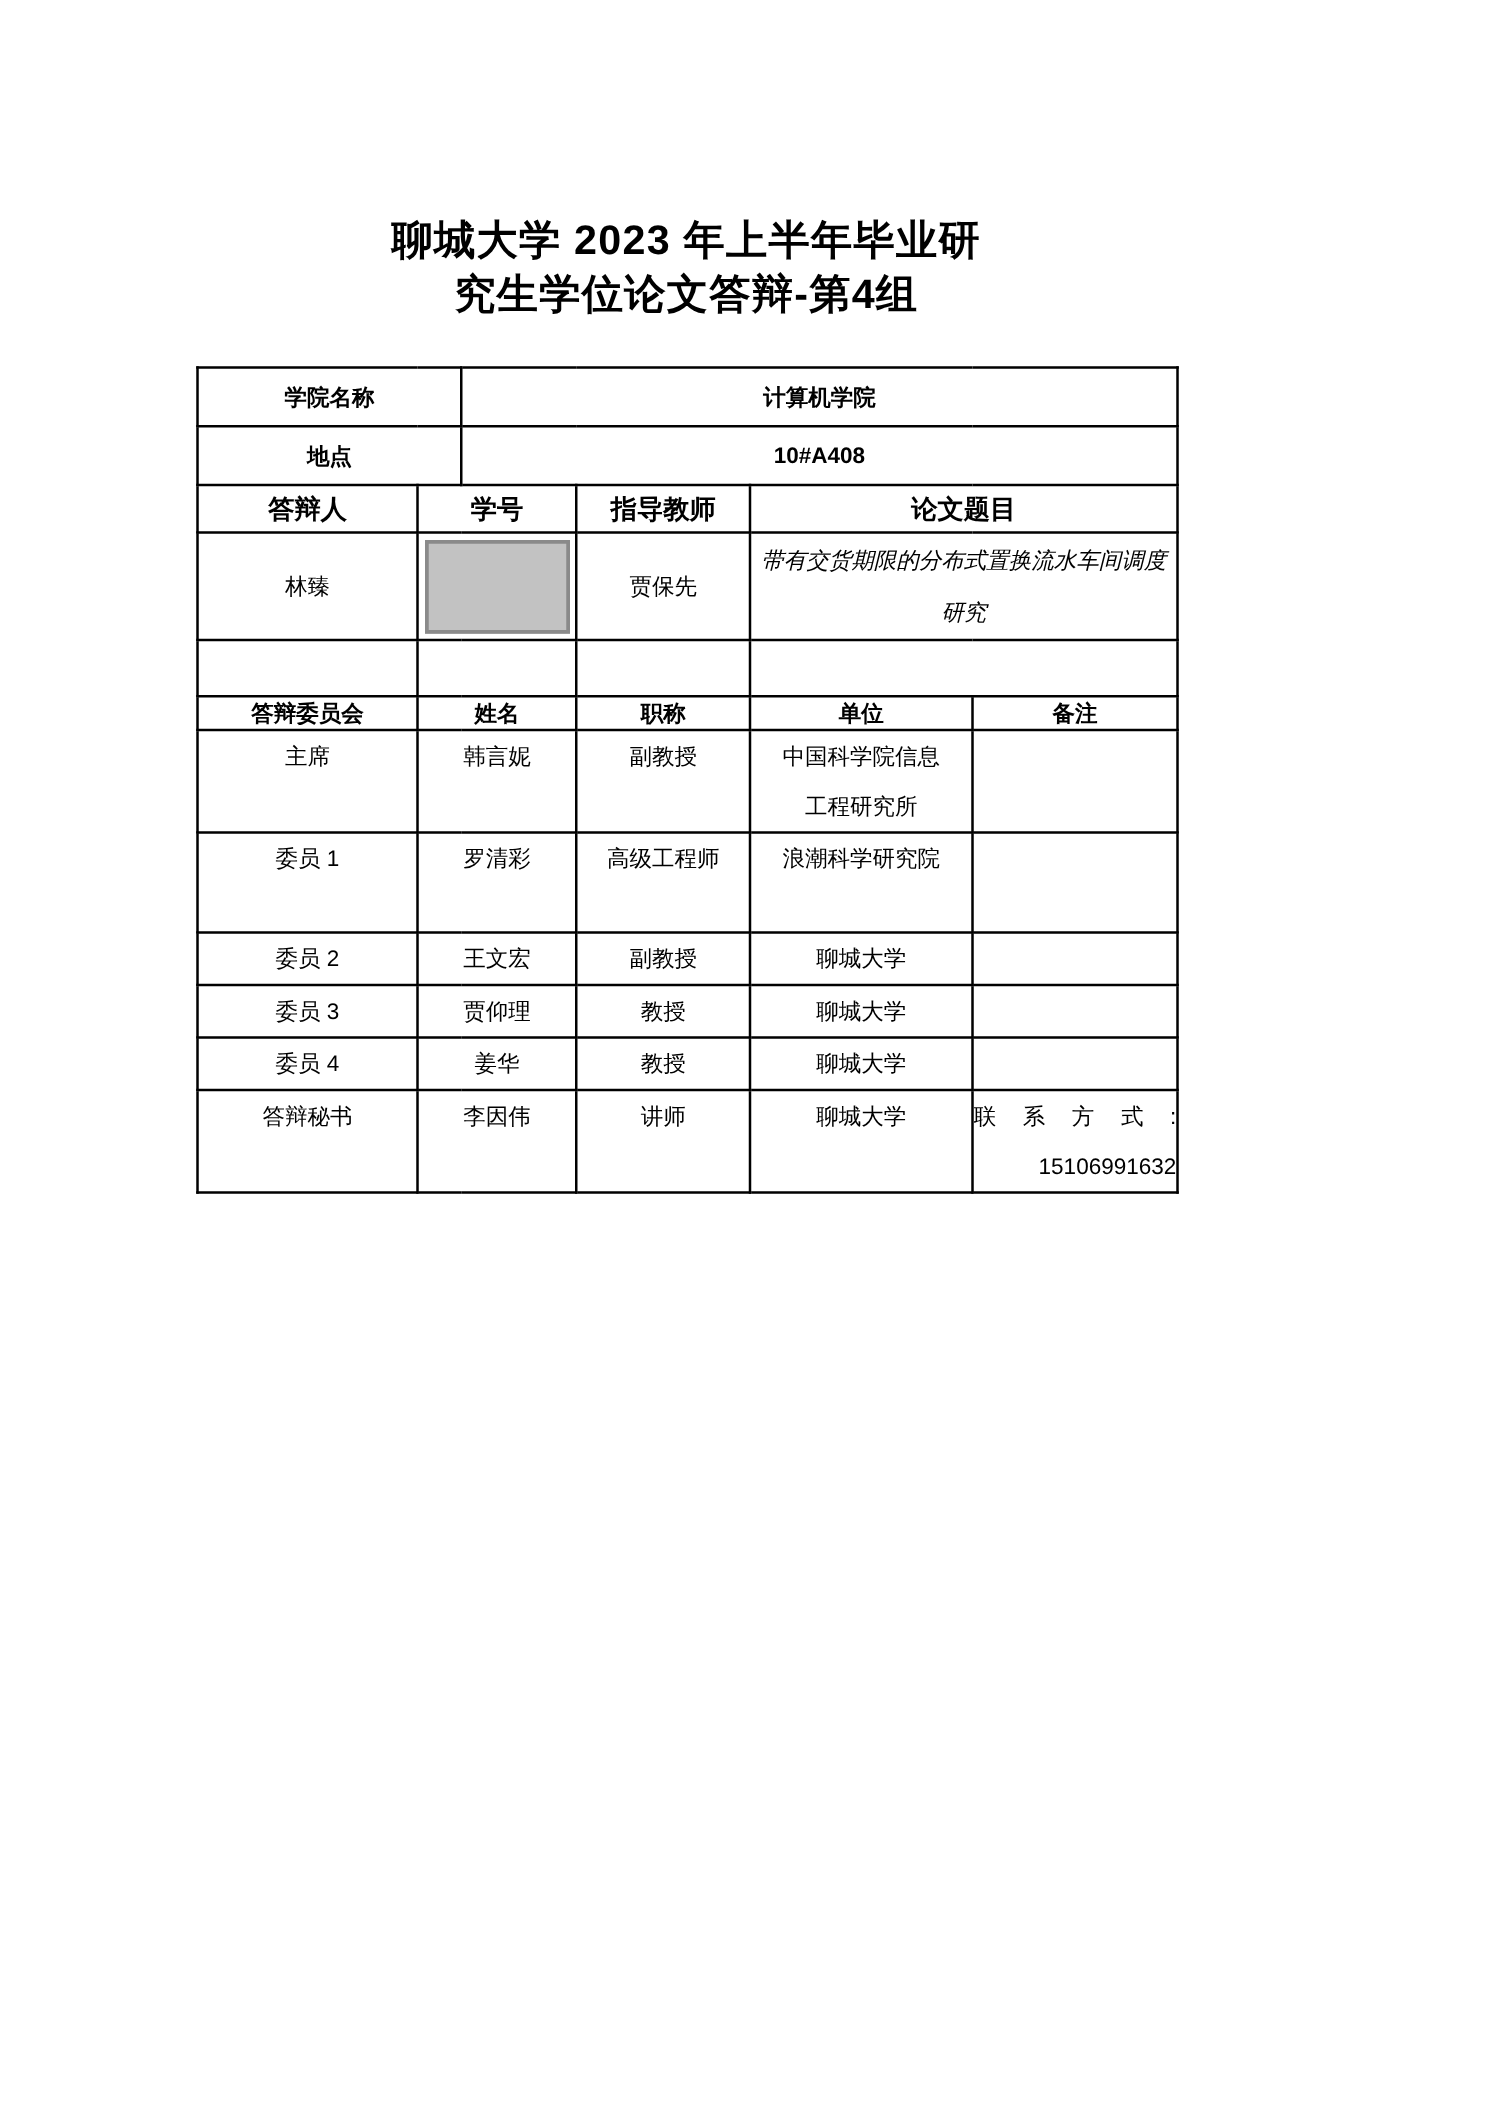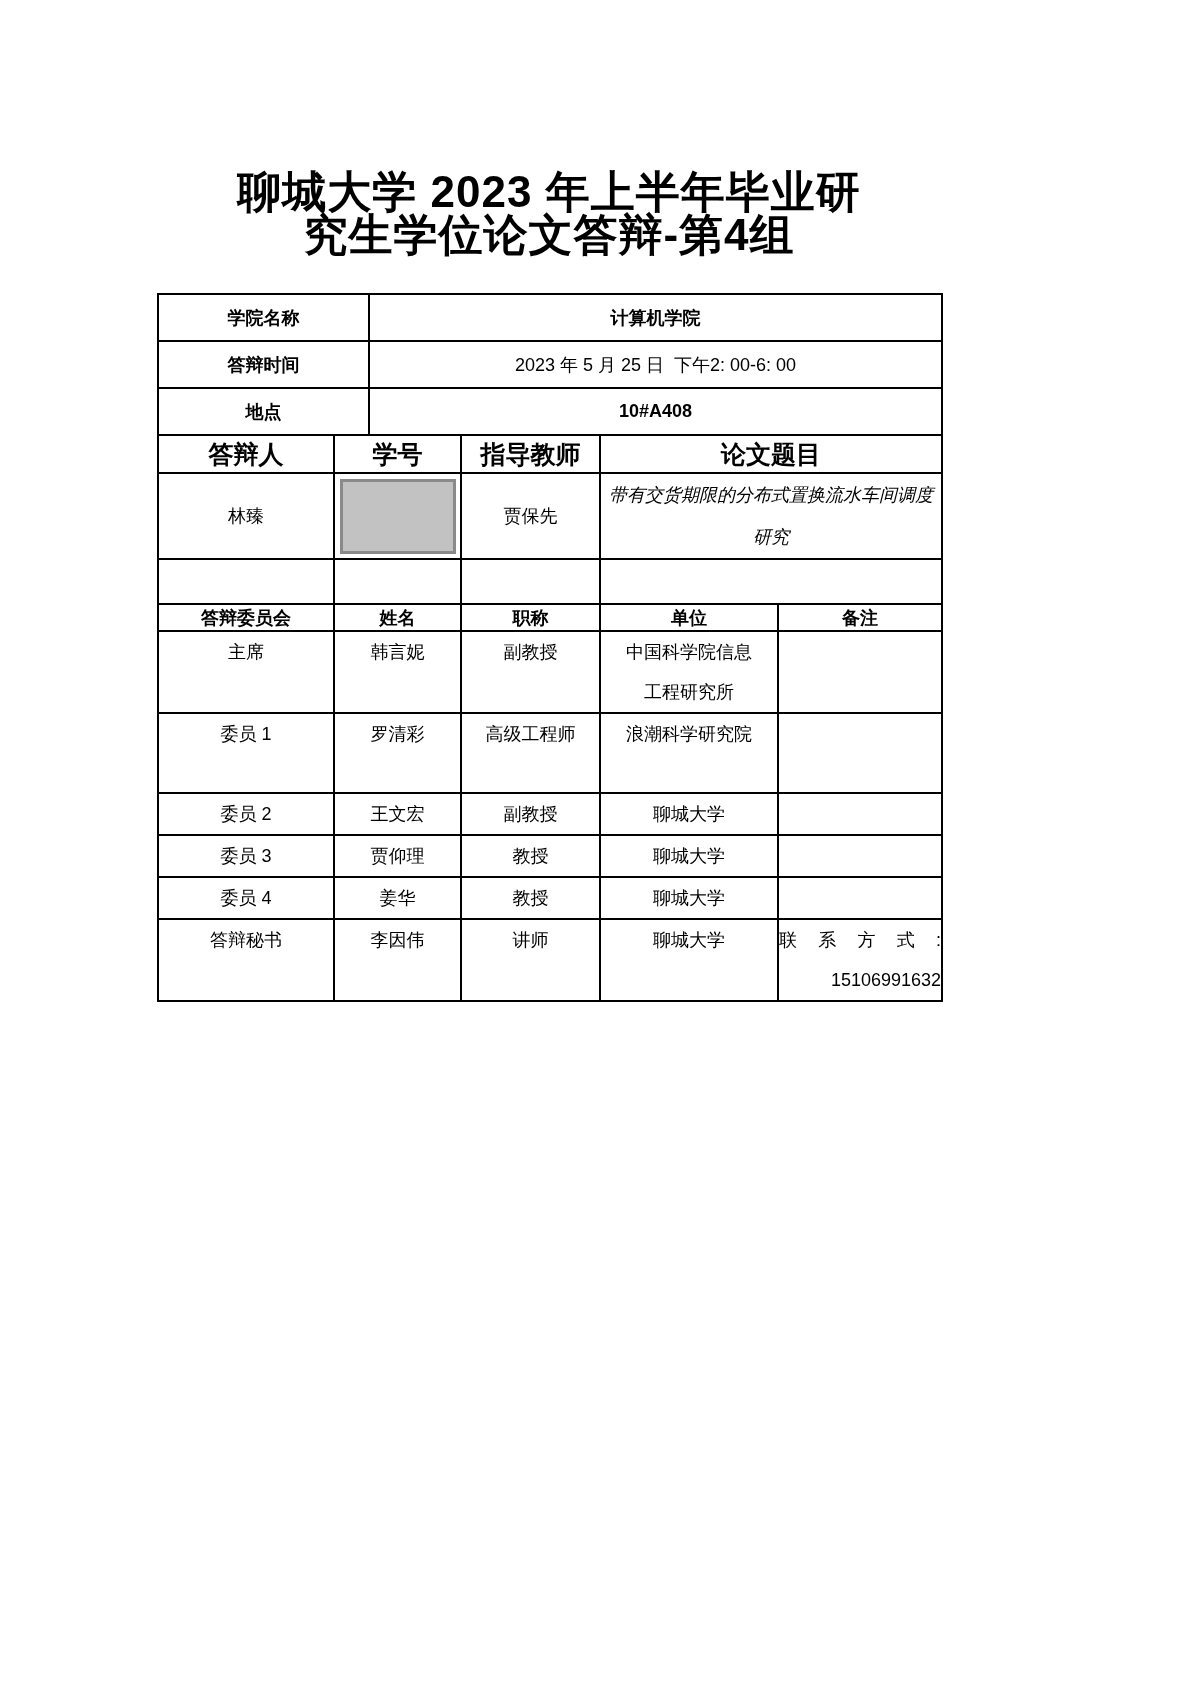--- a/index.html
+++ b/index.html
@@ -10,21 +10,21 @@
     position:relative;
     overflow:hidden;
   }
   .content {
     position:absolute;
     left:157px; top:0;
     width:784px;
   }
   .title {
     margin:170px 0 0 0;
-    font-size:44px;
+    font-size:33px;
     font-weight:bold;
     text-align:center;
     line-height:43px;
     letter-spacing:1px;
   }
   table.doc {
     border-collapse:collapse;
     table-layout:fixed;
     width:784px;
     margin-top:37px;
@@ -37,21 +37,21 @@
     vertical-align:middle;
     overflow:hidden;
   }
   
   tr.r-info { height:47px; }
   td.lbl { font-weight:bold; }
   td.val { text-align:left; padding-left:13px; white-space:pre; }
   td.val-bold { font-weight:bold; }
   
   tr.r-h2 { height:38px; }
-  tr.r-h2 td { font-weight:bold; font-size:25px; }
+  tr.r-h2 td { font-weight:bold; font-size:21px; }
   tr.r-defender { height:81px; }
   td.serif { font-family:"Liberation Serif", serif; font-size:19px; font-weight:normal; }
   td.thesis {
     font-family:"Liberation Serif", serif;
     font-size:18px;
     line-height:42px;
     vertical-align:top;
     font-style:italic;
   }
   .thesis-wrap { width:328px; margin:0 auto; text-align:center; word-break:break-all; }
@@ -94,24 +94,20 @@
         <col style="width:178px">
         <col style="width:164px">
     </colgroup>
 
     <tbody>
         <tr class="r-info">
       <td colspan="2" class="lbl">学院名称</td>
       <td colspan="4" class="val val-bold">计算机学院</td>
     </tr>
     <tr class="r-info">
-      <td colspan="2" class="lbl">答辩时间</td>
-      <td colspan="4" class="val">2023 年 5 月 25 日  下午2: 00-6: 00</td>
-    </tr>
-    <tr class="r-info">
       <td colspan="2" class="lbl">地点</td>
       <td colspan="4" class="val val-bold">10#A408</td>
     </tr>
 
     <tr class="r-h2">
       <td>答辩人</td>
       <td colspan="2">学号</td>
       <td>指导教师</td>
       <td colspan="2">论文题目</td>
     </tr>

